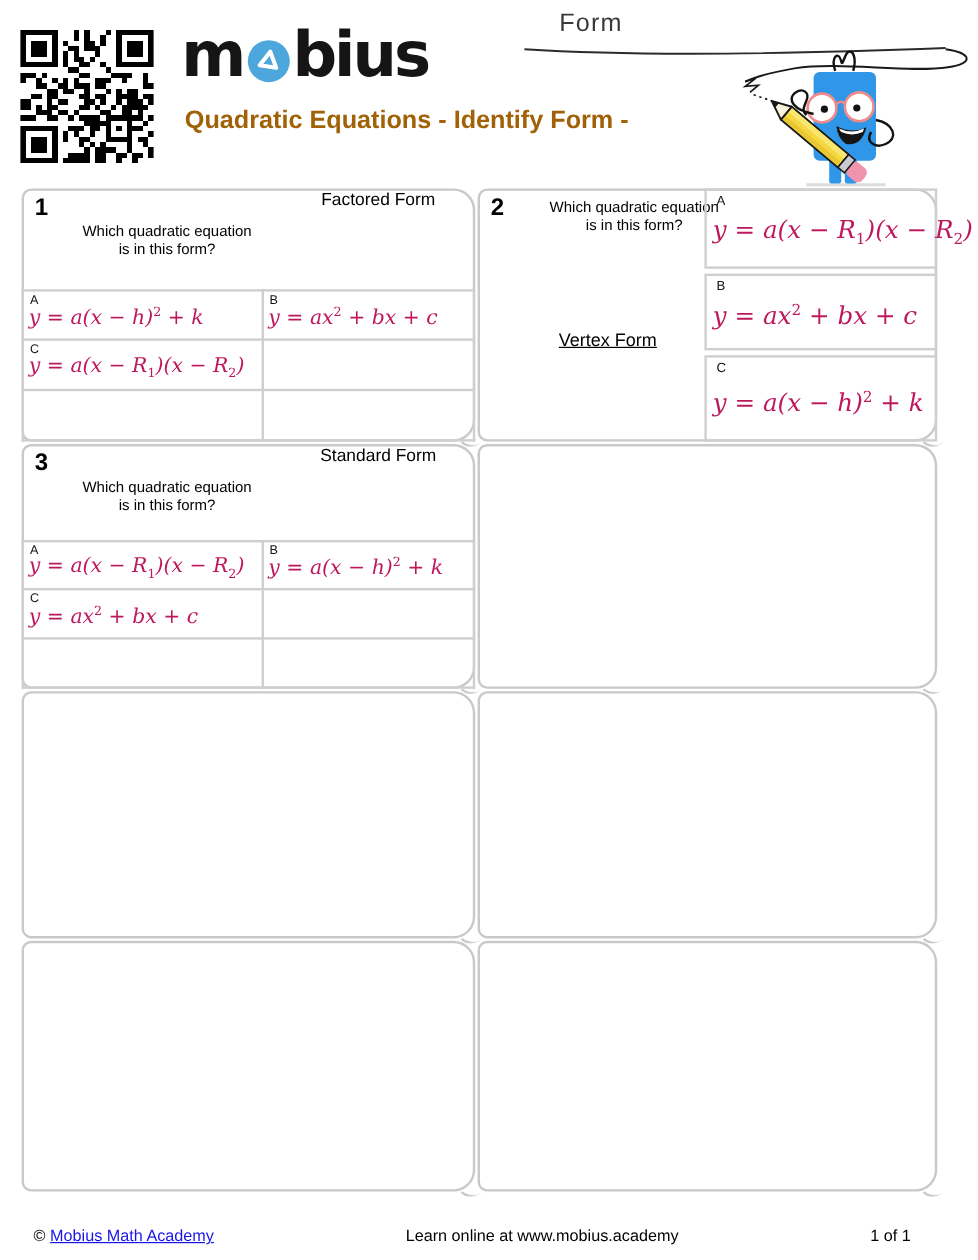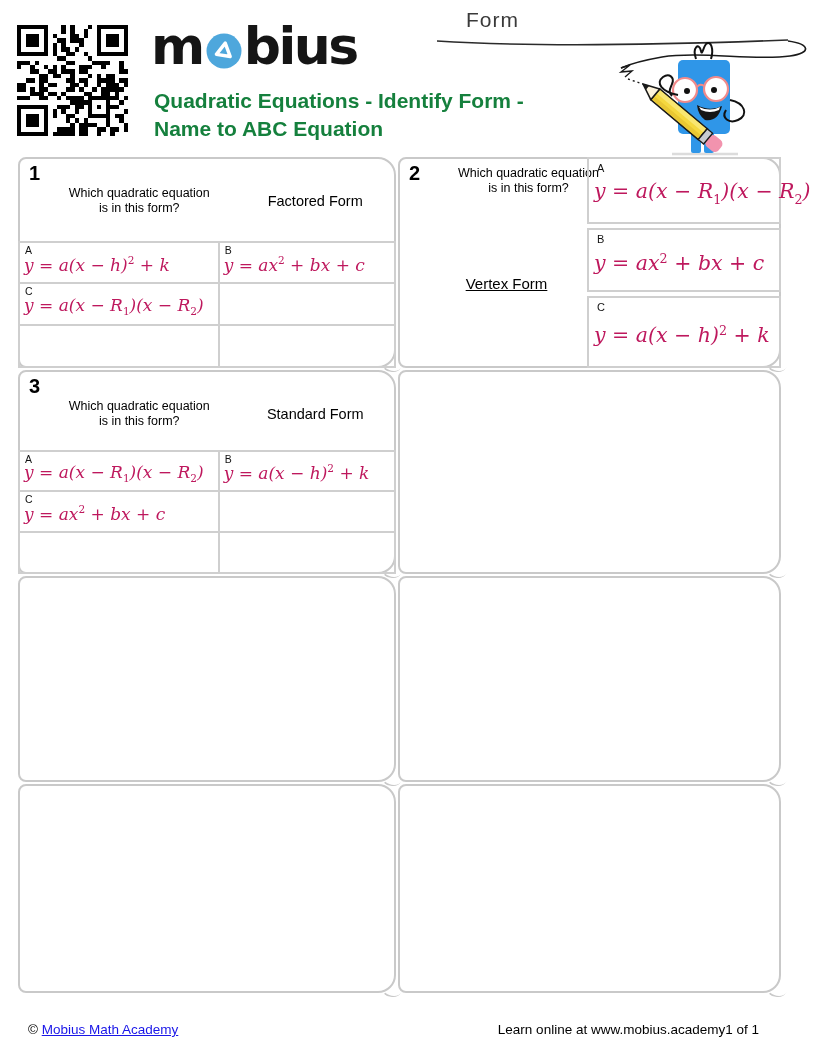--- a/index.html
+++ b/index.html
@@ -4,33 +4,33 @@
 <style>
   html,body{margin:0;padding:0;background:#fff;}
   .sheet{position:relative;width:815px;height:1050px;background:#fff;overflow:hidden;
          font-family:"Liberation Sans",sans-serif;color:#000;}
 
   
   .qr{position:absolute;left:17px;top:25px;width:111px;height:111px;}
   .logo{position:absolute;left:151px;top:16px;height:60px;display:flex;align-items:center;
         font-family:"DejaVu Sans",sans-serif;font-weight:800;font-size:52px;letter-spacing:-2.5px;color:#151515;}
   .logo .swirl{width:38px;height:38px;margin:10px 1px 0 2px;}
-  .title{position:absolute;left:154px;top:87px;font-size:21px;font-weight:bold;line-height:28px;color:#15803d;}
+  .title{position:absolute;left:154px;top:87px;font-size:21px;font-weight:bold;line-height:28px;color:#a16207;text-align:right;}
   .name-label{position:absolute;left:466px;top:8px;font-size:21px;letter-spacing:1px;color:#3a3a3a;}
   .doodle{position:absolute;left:400px;top:0;width:415px;height:160px;}
 
   
   .qbox{position:absolute;border:2px solid #c9c9c9;border-radius:8px 18px 18px 8px;background:#fff;box-sizing:border-box;}
   .qbox::after{content:"";position:absolute;right:-7px;bottom:-8px;width:13px;height:13px;
                border-left:2px solid #c9c9c9;border-bottom-left-radius:13px;transform:rotate(-50deg);}
   .qnum{position:absolute;top:3px;left:9px;font-size:20px;font-weight:bold;z-index:2;}
   .qhead{position:absolute;top:0;left:0;right:0;display:flex;}
   .prompt{width:52%;box-sizing:border-box;padding-top:27px;margin-left:22px;}
   .prompt span{display:block;width:152px;margin:0 auto;text-align:center;font-size:12.5px;line-height:1.2;color:#000;}
-  .formname{flex:1;text-align:center;padding-top:34px;font-size:14.5px;}
+  .formname{flex:1;text-align:center;font-size:14.5px;}
 
   .opt-table{position:absolute;left:-2px;top:82px;width:calc(100% + 4px);height:calc(100% - 80px);
              border-collapse:collapse;table-layout:fixed;}
   .q3 .opt-table{top:78px;height:calc(100% - 76px);}
   .opt-table td{border:2px solid #cfcfcf;position:relative;padding:4px 0 0 4px;vertical-align:middle;}
   .optlabel{position:absolute;top:1px;left:5px;font-size:10.5px;color:#111;font-style:normal;}
   .eq{font-family:"DejaVu Serif",serif;font-style:italic;font-size:17px;white-space:nowrap;color:#be185d;}
   .eq sup,.eq sub{font-size:62%;font-style:normal;}
 
   
@@ -38,21 +38,21 @@
   .q2-left .prompt{width:100%;padding-top:7px;padding-left:26px;}
   .q2-form{position:absolute;top:116px;left:16px;right:-10px;text-align:center;font-size:15px;text-decoration:underline;}
   .q2-right{position:absolute;left:187px;right:-2px;top:-2px;bottom:-2px;display:flex;flex-direction:column;gap:4px;}
   .q2cell{border:2px solid #cfcfcf;position:relative;box-sizing:border-box;}
   .q2cell .optlabel{top:3px;left:8px;font-size:11px;}
   .q2cell .eq{position:absolute;left:5px;top:54%;transform:translateY(-50%);font-size:20.5px;}
 
   
   .footer{position:absolute;left:28px;right:56px;top:1022px;display:flex;align-items:baseline;font-size:13.5px;}
   .footer .left{white-space:nowrap;}
-  .footer .center{flex:1;text-align:right;}
+  .footer .center{flex:1;text-align:center;}
   .footer a{color:#1a16e8;text-decoration:underline;cursor:pointer;margin-top:39px;}
 </style>
 </head>
 <body>
 
 <div class="sheet">
 
   <svg class="qr" viewBox="0 0 25 25" shape-rendering="crispEdges">
     <path id="qrdata" fill="#000" d="M10,0h1v1h-1zM12,0h1v1h-1zM16,0h1v1h-1zM10,1h1v1h-1zM12,1h1v1h-1zM15,1h1v1h-1zM8,2h1v1h-1zM12,2h1v1h-1zM13,2h1v1h-1zM15,2h1v1h-1zM9,3h1v1h-1zM10,3h1v1h-1zM12,3h1v1h-1zM13,3h1v1h-1zM14,3h1v1h-1zM8,4h1v1h-1zM10,4h1v1h-1zM14,4h1v1h-1zM8,5h1v1h-1zM10,5h1v1h-1zM11,5h1v1h-1zM13,5h1v1h-1zM8,6h1v1h-1zM11,6h1v1h-1zM12,6h1v1h-1zM15,6h1v1h-1zM9,7h1v1h-1zM10,7h1v1h-1zM16,7h1v1h-1zM0,8h1v1h-1zM1,8h1v1h-1zM2,8h1v1h-1zM4,8h1v1h-1zM11,8h1v1h-1zM12,8h1v1h-1zM17,8h1v1h-1zM18,8h1v1h-1zM19,8h1v1h-1zM20,8h1v1h-1zM23,8h1v1h-1zM0,9h1v1h-1zM3,9h1v1h-1zM6,9h1v1h-1zM8,9h1v1h-1zM10,9h1v1h-1zM14,9h1v1h-1zM15,9h1v1h-1zM16,9h1v1h-1zM19,9h1v1h-1zM23,9h1v1h-1zM3,10h1v1h-1zM4,10h1v1h-1zM7,10h1v1h-1zM8,10h1v1h-1zM10,10h1v1h-1zM11,10h1v1h-1zM12,10h1v1h-1zM14,10h1v1h-1zM15,10h1v1h-1zM23,10h1v1h-1zM24,10h1v1h-1zM5,11h1v1h-1zM6,11h1v1h-1zM8,11h1v1h-1zM9,11h1v1h-1zM12,11h1v1h-1zM16,11h1v1h-1zM18,11h1v1h-1zM20,11h1v1h-1zM21,11h1v1h-1zM2,12h1v1h-1zM3,12h1v1h-1zM5,12h1v1h-1zM6,12h1v1h-1zM11,12h1v1h-1zM12,12h1v1h-1zM14,12h1v1h-1zM15,12h1v1h-1zM18,12h1v1h-1zM19,12h1v1h-1zM20,12h1v1h-1zM21,12h1v1h-1zM23,12h1v1h-1zM24,12h1v1h-1zM0,13h1v1h-1zM1,13h1v1h-1zM5,13h1v1h-1zM7,13h1v1h-1zM8,13h1v1h-1zM12,13h1v1h-1zM13,13h1v1h-1zM15,13h1v1h-1zM18,13h1v1h-1zM20,13h1v1h-1zM21,13h1v1h-1zM22,13h1v1h-1zM24,13h1v1h-1zM0,14h1v1h-1zM1,14h1v1h-1zM3,14h1v1h-1zM5,14h1v1h-1zM6,14h1v1h-1zM11,14h1v1h-1zM12,14h1v1h-1zM14,14h1v1h-1zM17,14h1v1h-1zM19,14h1v1h-1zM20,14h1v1h-1zM21,14h1v1h-1zM22,14h1v1h-1zM23,14h1v1h-1zM3,15h1v1h-1zM4,15h1v1h-1zM5,15h1v1h-1zM7,15h1v1h-1zM8,15h1v1h-1zM10,15h1v1h-1zM15,15h1v1h-1zM16,15h1v1h-1zM19,15h1v1h-1zM20,15h1v1h-1zM22,15h1v1h-1zM0,16h1v1h-1zM1,16h1v1h-1zM2,16h1v1h-1zM5,16h1v1h-1zM6,16h1v1h-1zM9,16h1v1h-1zM11,16h1v1h-1zM12,16h1v1h-1zM13,16h1v1h-1zM14,16h1v1h-1zM17,16h1v1h-1zM19,16h1v1h-1zM21,16h1v1h-1zM22,16h1v1h-1zM24,16h1v1h-1zM12,17h1v1h-1zM13,17h1v1h-1zM14,17h1v1h-1zM15,17h1v1h-1zM17,17h1v1h-1zM23,17h1v1h-1zM9,18h1v1h-1zM10,18h1v1h-1zM11,18h1v1h-1zM13,18h1v1h-1zM14,18h1v1h-1zM16,18h1v1h-1zM21,18h1v1h-1zM22,18h1v1h-1zM8,19h1v1h-1zM10,19h1v1h-1zM13,19h1v1h-1zM16,19h1v1h-1zM17,19h1v1h-1zM18,19h1v1h-1zM24,19h1v1h-1zM8,20h1v1h-1zM11,20h1v1h-1zM12,20h1v1h-1zM19,20h1v1h-1zM20,20h1v1h-1zM22,20h1v1h-1zM23,20h1v1h-1zM11,21h1v1h-1zM13,21h1v1h-1zM15,21h1v1h-1zM20,21h1v1h-1zM23,21h1v1h-1zM12,22h1v1h-1zM14,22h1v1h-1zM15,22h1v1h-1zM16,22h1v1h-1zM17,22h1v1h-1zM20,22h1v1h-1zM24,22h1v1h-1zM9,23h1v1h-1zM10,23h1v1h-1zM11,23h1v1h-1zM12,23h1v1h-1zM14,23h1v1h-1zM15,23h1v1h-1zM18,23h1v1h-1zM19,23h1v1h-1zM21,23h1v1h-1zM22,23h1v1h-1zM24,23h1v1h-1zM8,24h1v1h-1zM9,24h1v1h-1zM10,24h1v1h-1zM11,24h1v1h-1zM12,24h1v1h-1zM14,24h1v1h-1zM15,24h1v1h-1zM18,24h1v1h-1zM21,24h1v1h-1z"></path>
     <g fill="#000">
@@ -81,21 +81,20 @@
       <circle cx="0" cy="0" r="17.5" fill="#4ea7dc"></circle>
       <g transform="rotate(9)">
         <path d="M0,-8 L7,4.5 L-7,4.5 Z" fill="none" stroke="#fff" stroke-width="3.4" stroke-linejoin="round"></path>
       </g>
     </svg>
     <span>bius</span>
   </div>
 
   <div class="title">
     <div>Quadratic Equations - Identify Form -</div>
-    <div>Name to ABC Equation</div>
   </div>
 
   <div class="name-label">Form</div>
 
   <svg class="doodle" viewBox="0 0 415 160">
 
     <path d="M37,41 C130,47 260,45 388,40" fill="none" stroke="#2b2b2b" stroke-width="1.6"></path>
 
     <path d="M388,41 C410,44 412,53 390,56 C355,61 300,51 262,57 C245,60 232,63 221,68" fill="none" stroke="#1a1a1a" stroke-width="1.6"></path>
     <path d="M221,68 L230,65 L221,72 L232,71 L225,77" fill="none" stroke="#1a1a1a" stroke-width="1.4"></path>

